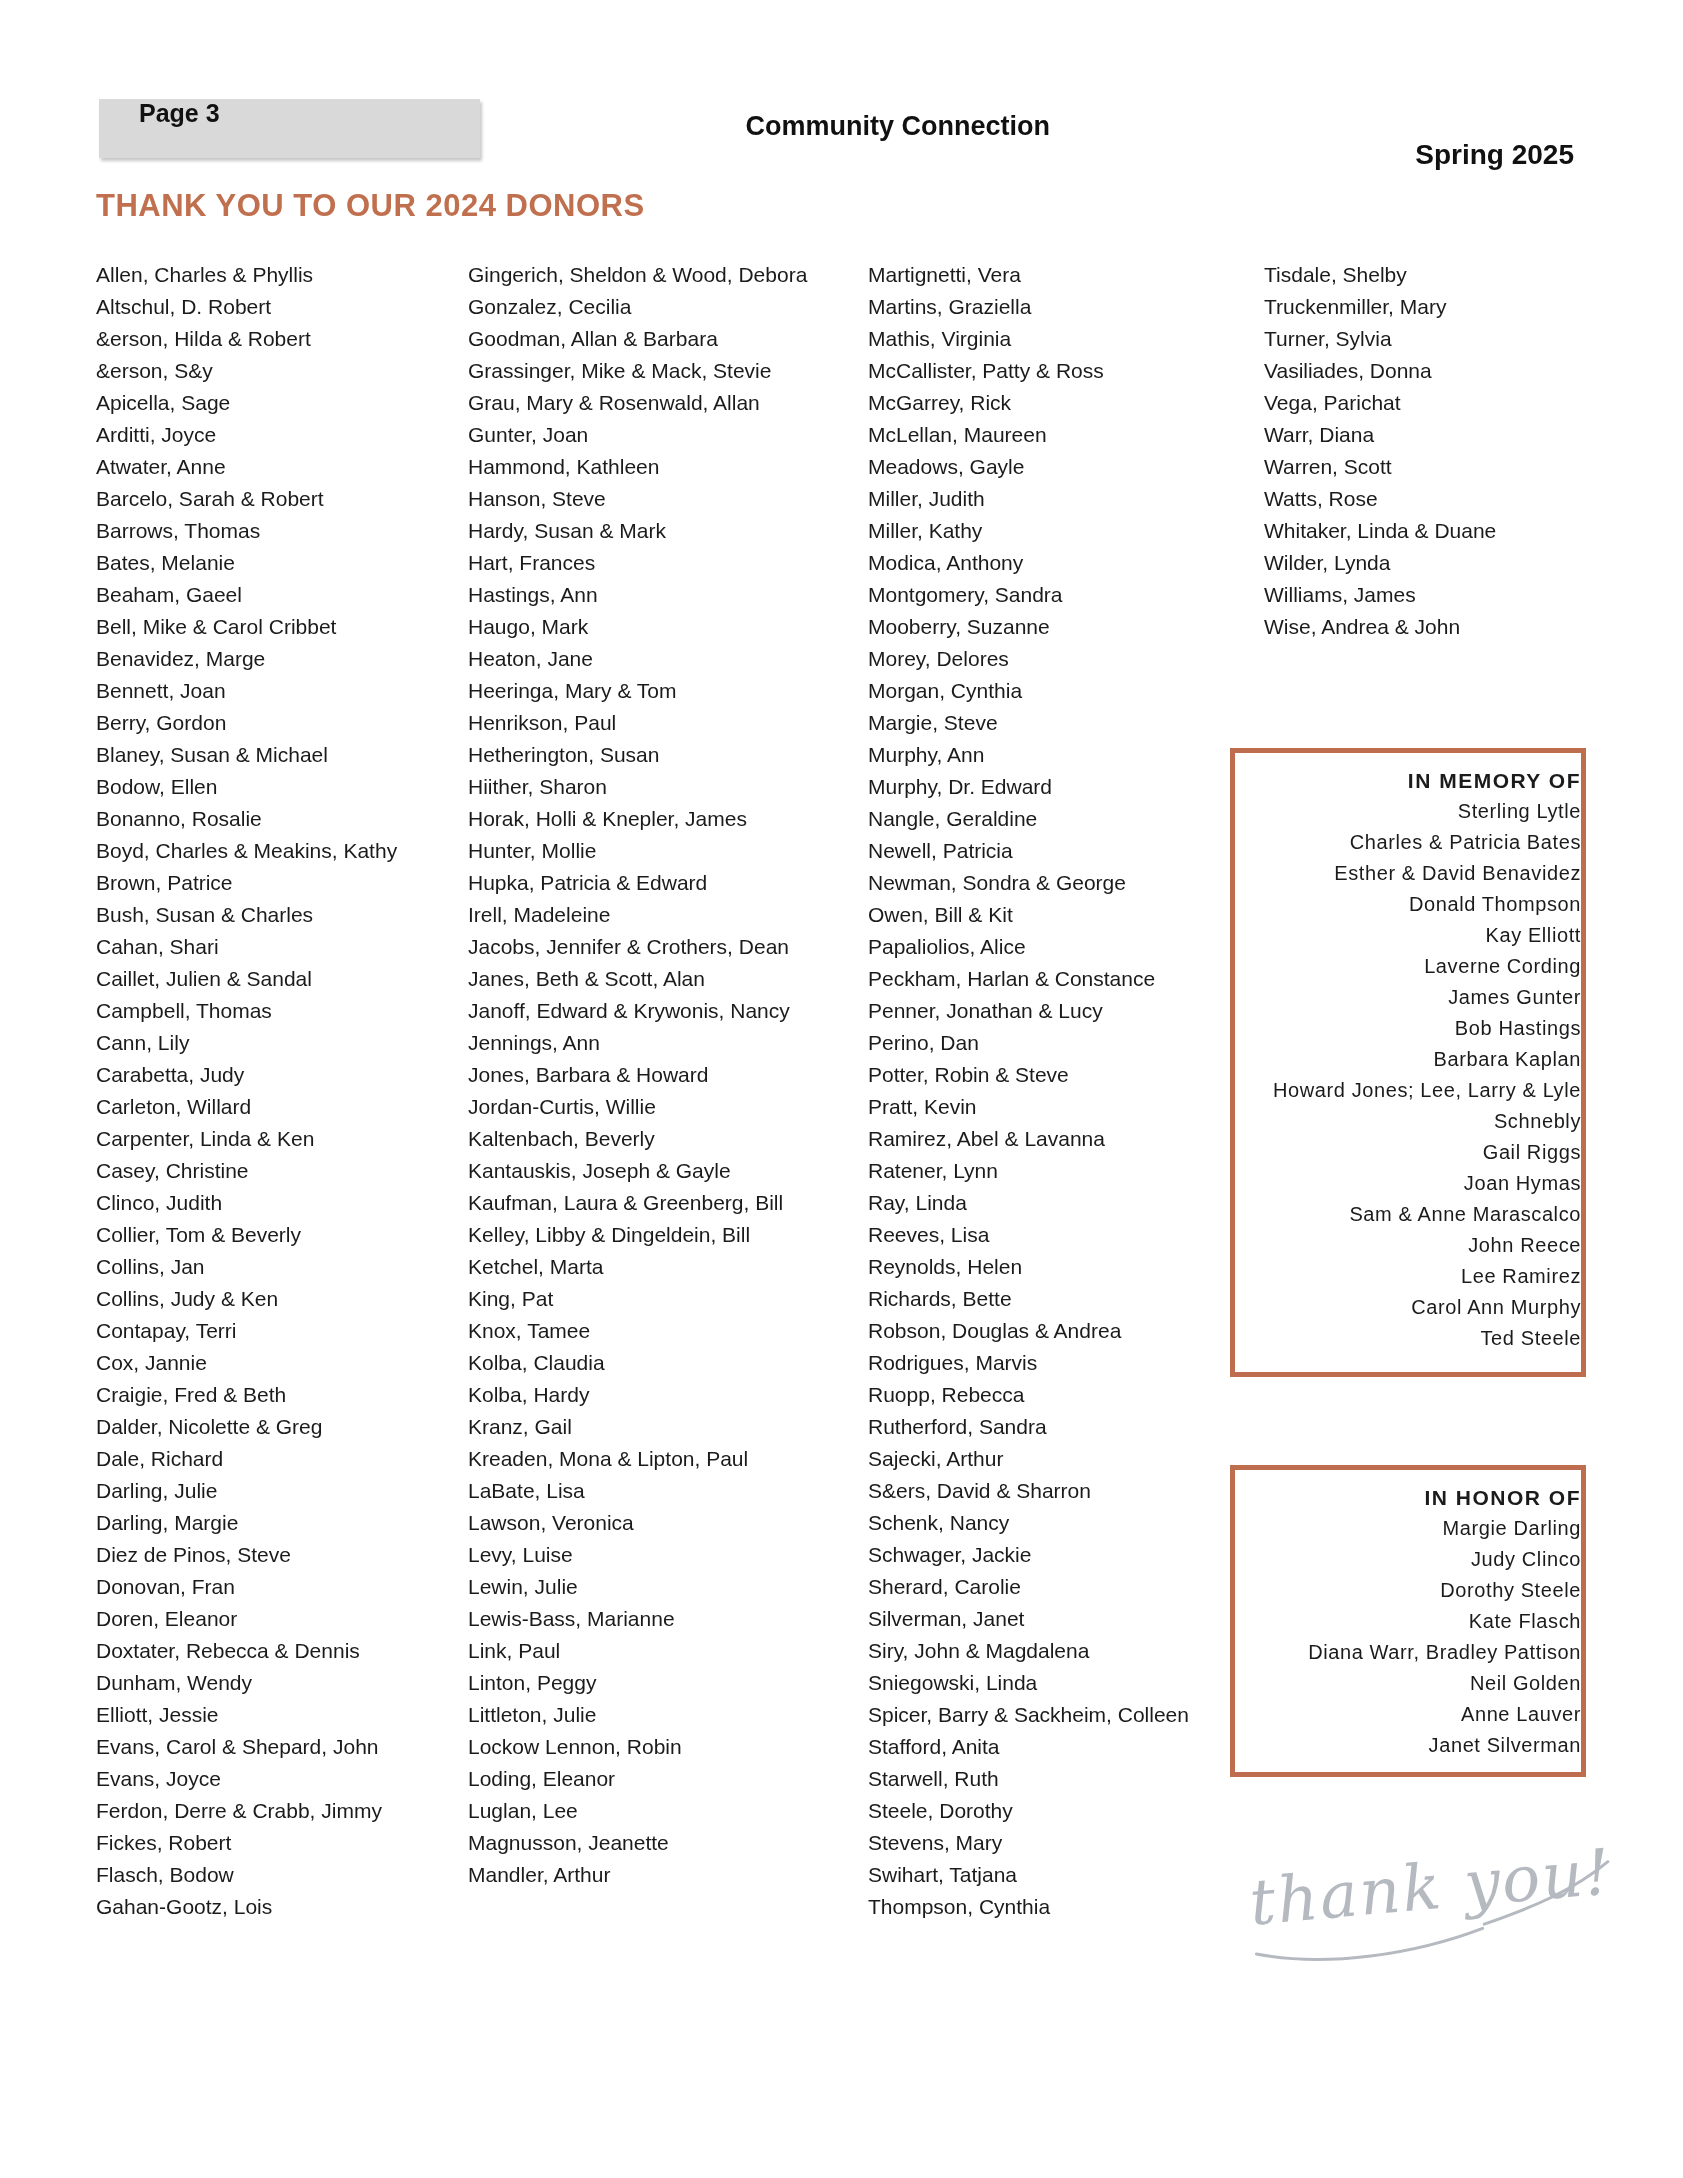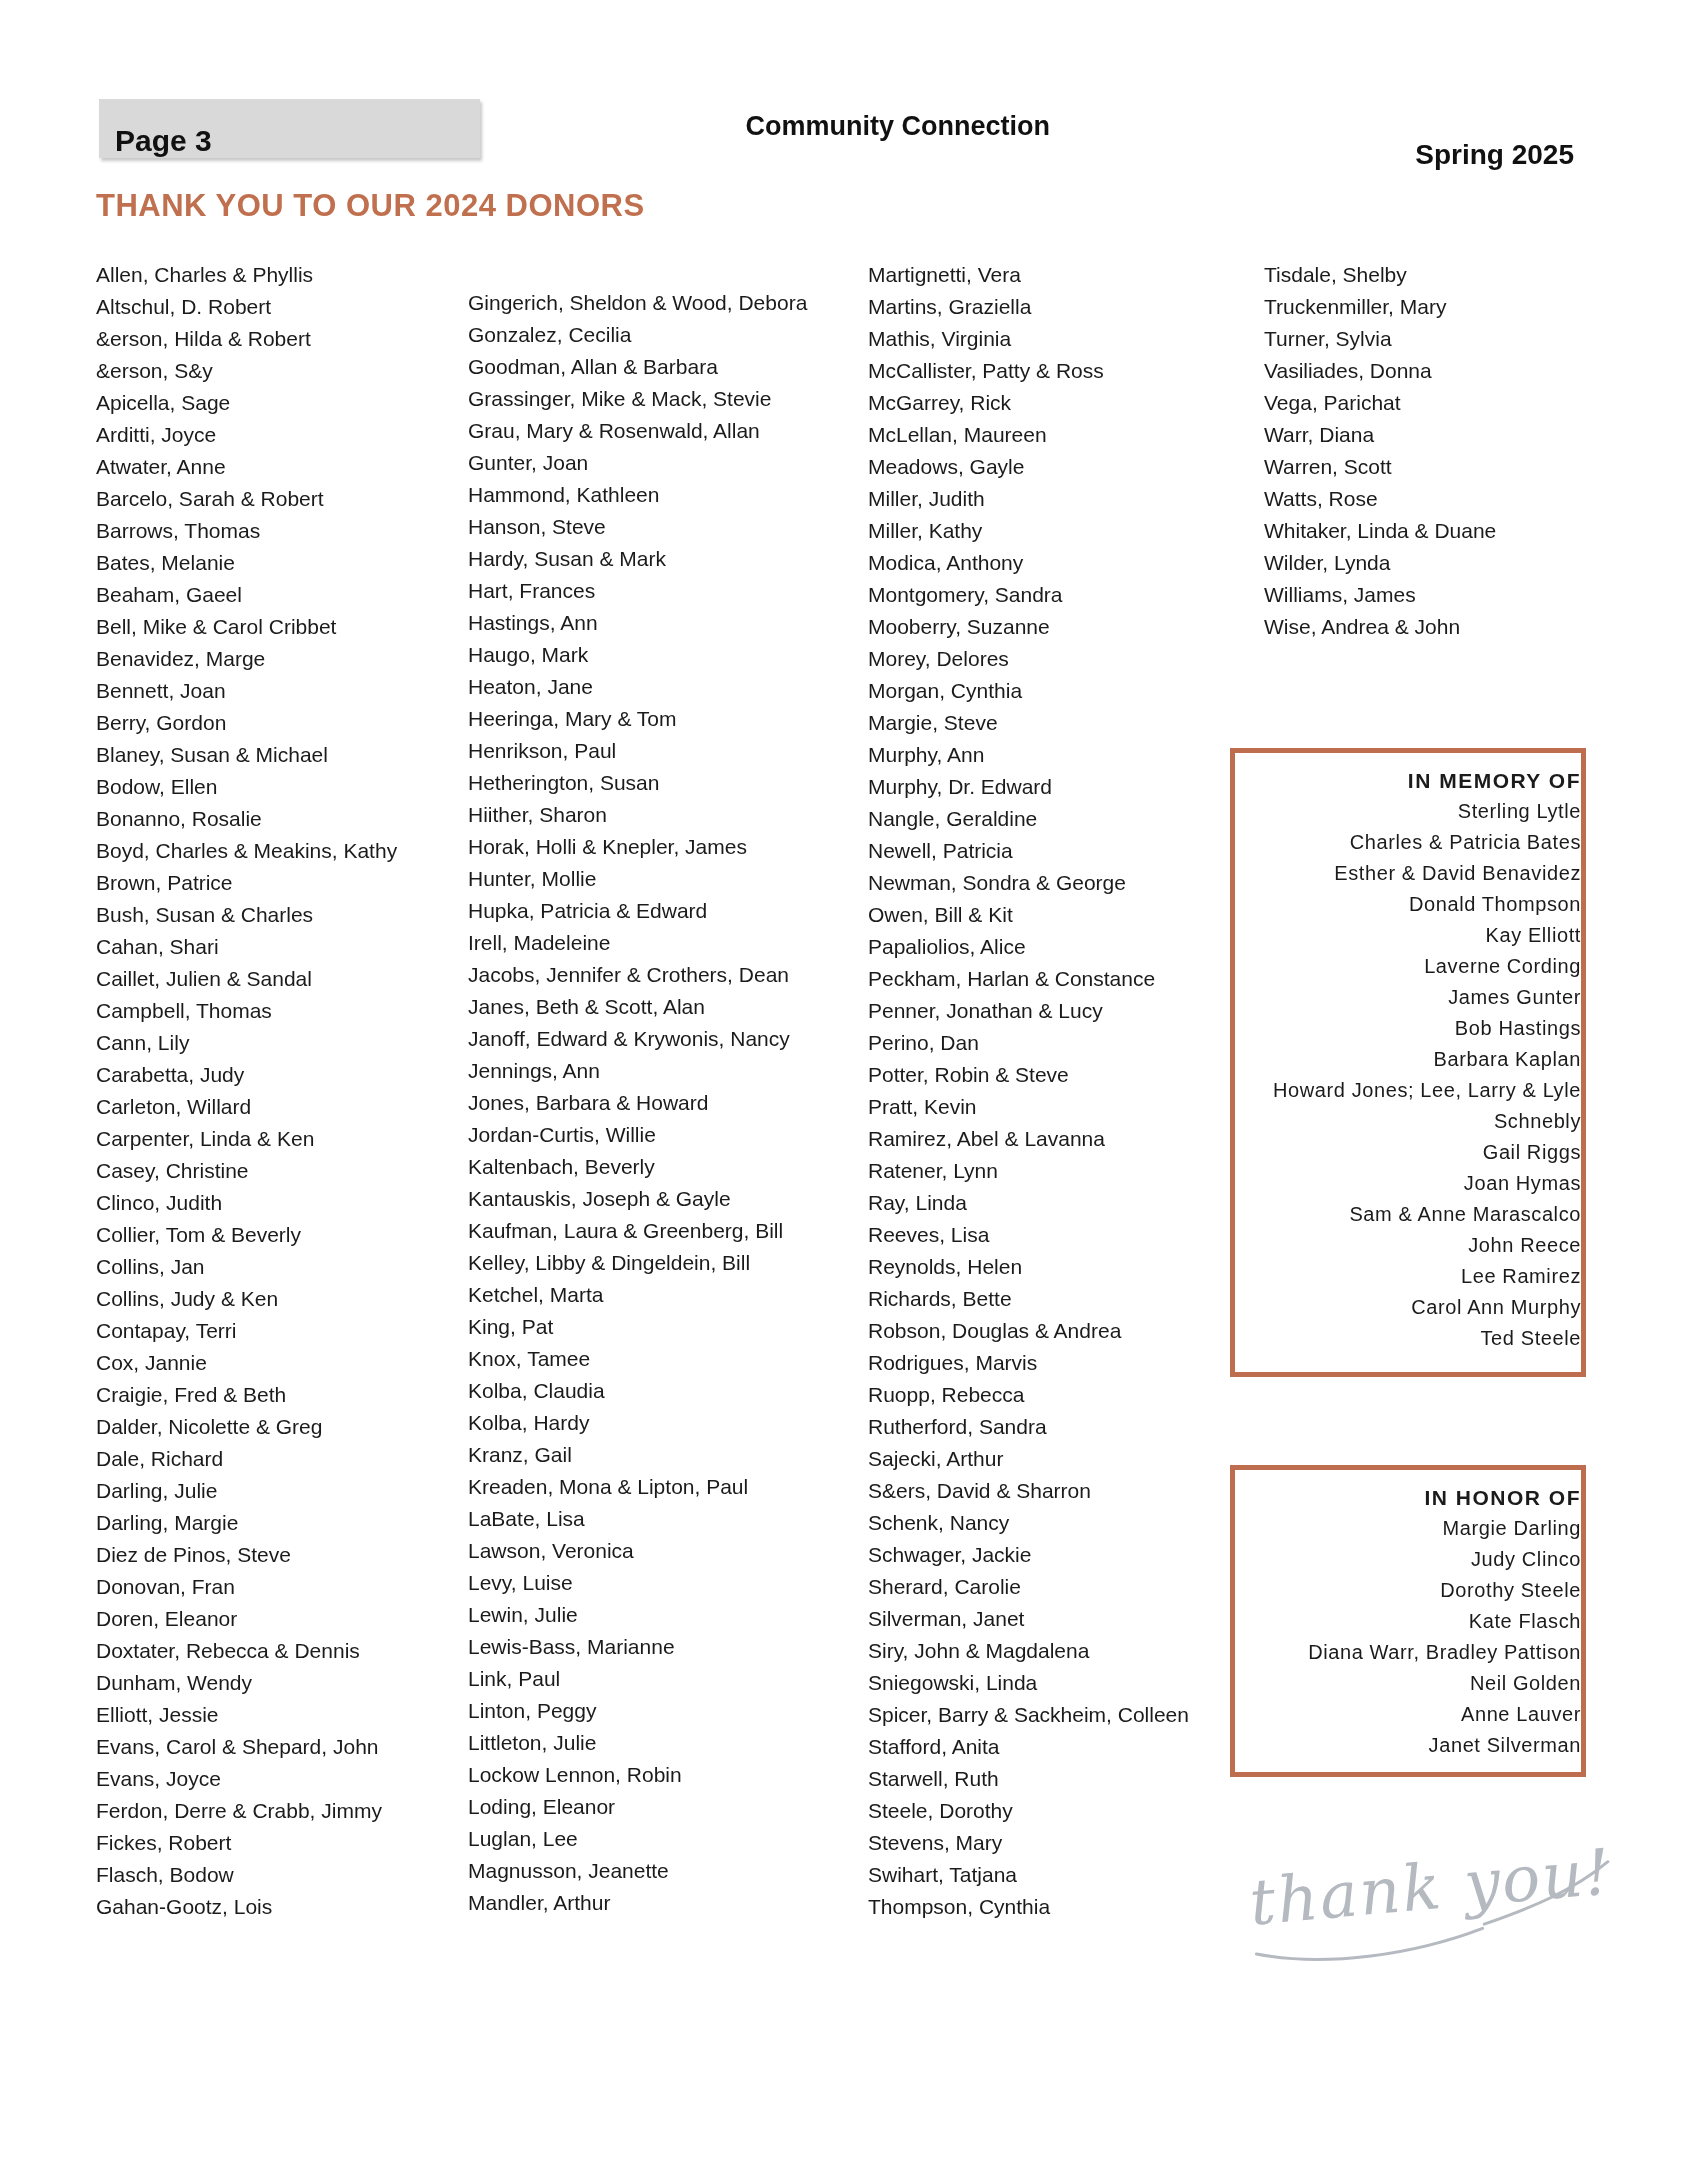--- a/index.html
+++ b/index.html
@@ -4,40 +4,40 @@
 <style>
   html,body{margin:0;padding:0;background:#ffffff;}
   #page{
     position:relative;width:1683px;height:2178px;background:#ffffff;
     font-family:"Liberation Sans",sans-serif;color:#1b1b1b;overflow:hidden;
   }
   
   .page-box{
     position:absolute;left:99px;top:99px;width:381px;height:59px;
     background:#d9d9d9;box-shadow:2px 3px 3px rgba(0,0,0,0.22);
-    display:flex;align-items:flex-end;padding-left:16px;box-sizing:border-box;
-    font-size:30px;font-weight:bold;color:#111;
+    display:flex;align-items:flex-start;padding-left:40px;box-sizing:border-box;
+    font-size:25px;font-weight:bold;color:#111;
   }
   .newsletter-title{
     position:absolute;left:604px;top:111px;width:446px;text-align:right;
     font-size:27px;font-weight:bold;color:#111;
   }
   .issue-date{
     position:absolute;left:1317px;top:111px;width:257px;text-align:right;
     font-size:28px;font-weight:bold;color:#111;margin-top:28px;
   }
   .section-title{
     position:absolute;left:96px;top:188px;
     font-size:31px;font-weight:bold;color:#c0704e;letter-spacing:0.5px;
   }
   
   .donor-col{position:absolute;top:259px;font-size:21px;line-height:32px;}
   .donor-col .name-line{white-space:nowrap;}
   #col1{left:96px;width:366px;}
-  #col2{left:468px;width:391px;margin-top:28px;}
+  #col2{left:468px;width:391px;}
   #col3{left:868px;width:366px;}
   #col4{left:1228px;width:356px;margin-left:36px;}
   
   .tribute-box{
     position:absolute;left:1230px;width:356px;box-sizing:border-box;
     border:5px solid #be6e4e;background:#ffffff;
     text-align:right;padding-top:12px;
     font-size:20px;line-height:31px;letter-spacing:0.6px;color:#1b1b1b;
   }
   #memory-box{top:748px;height:629px;}

